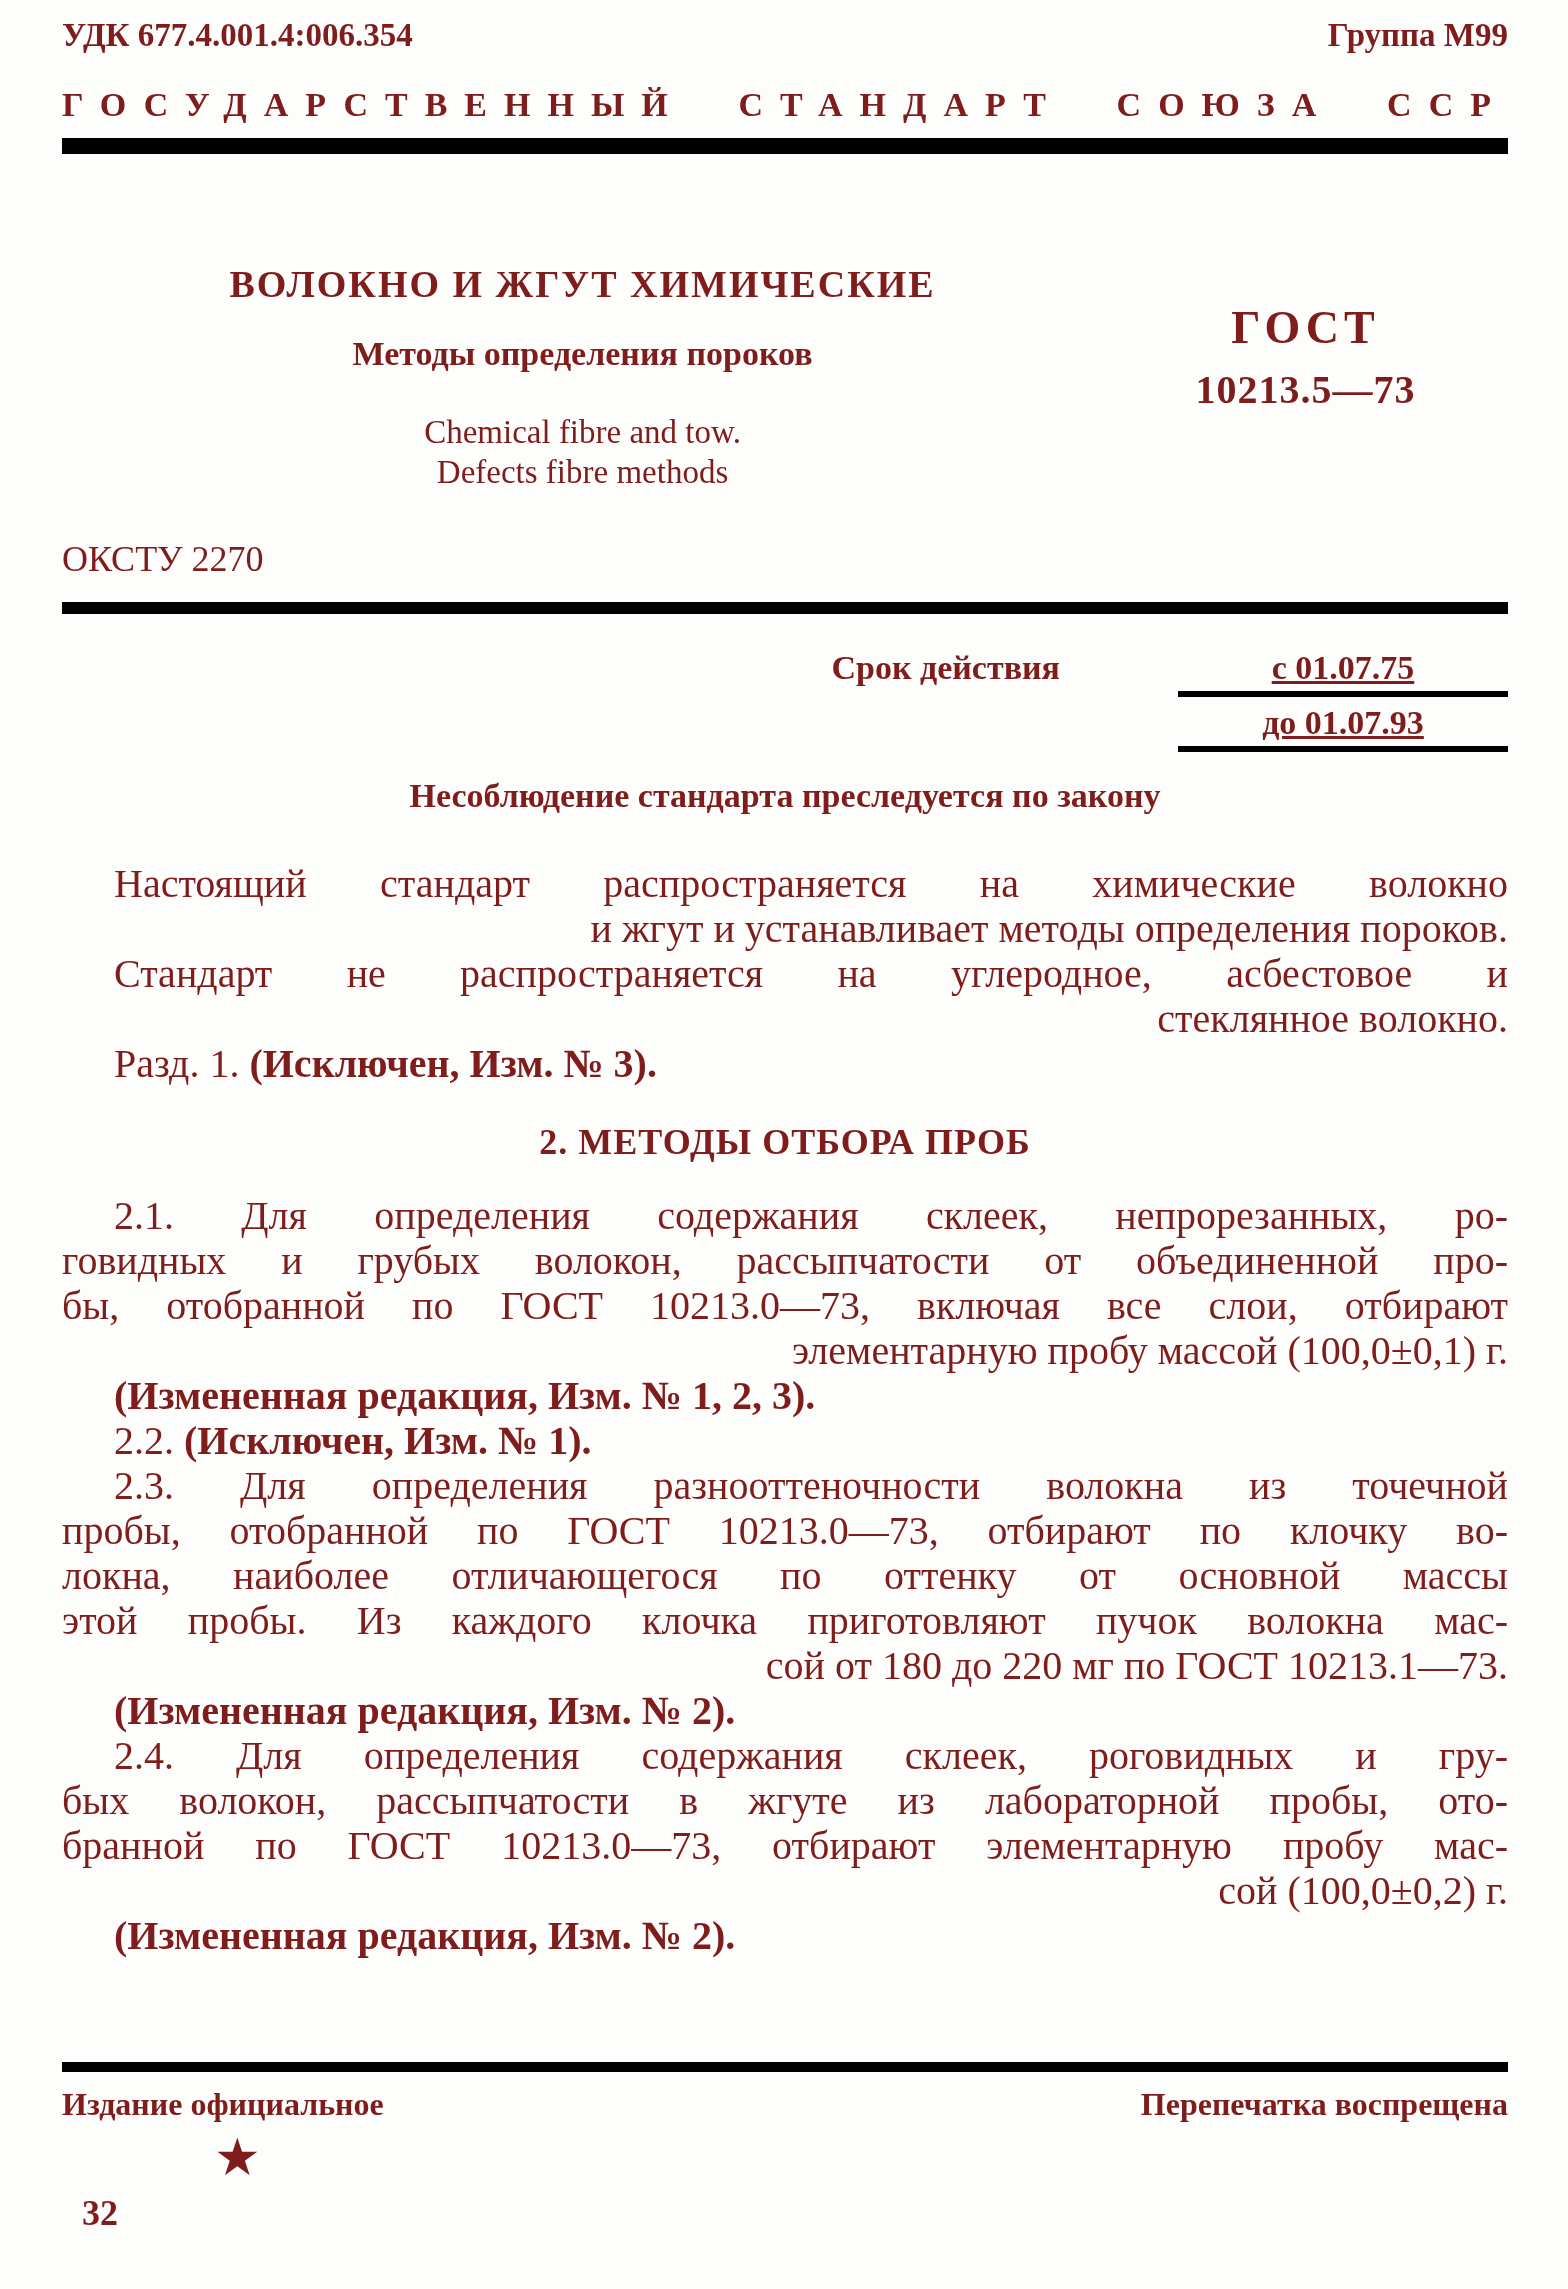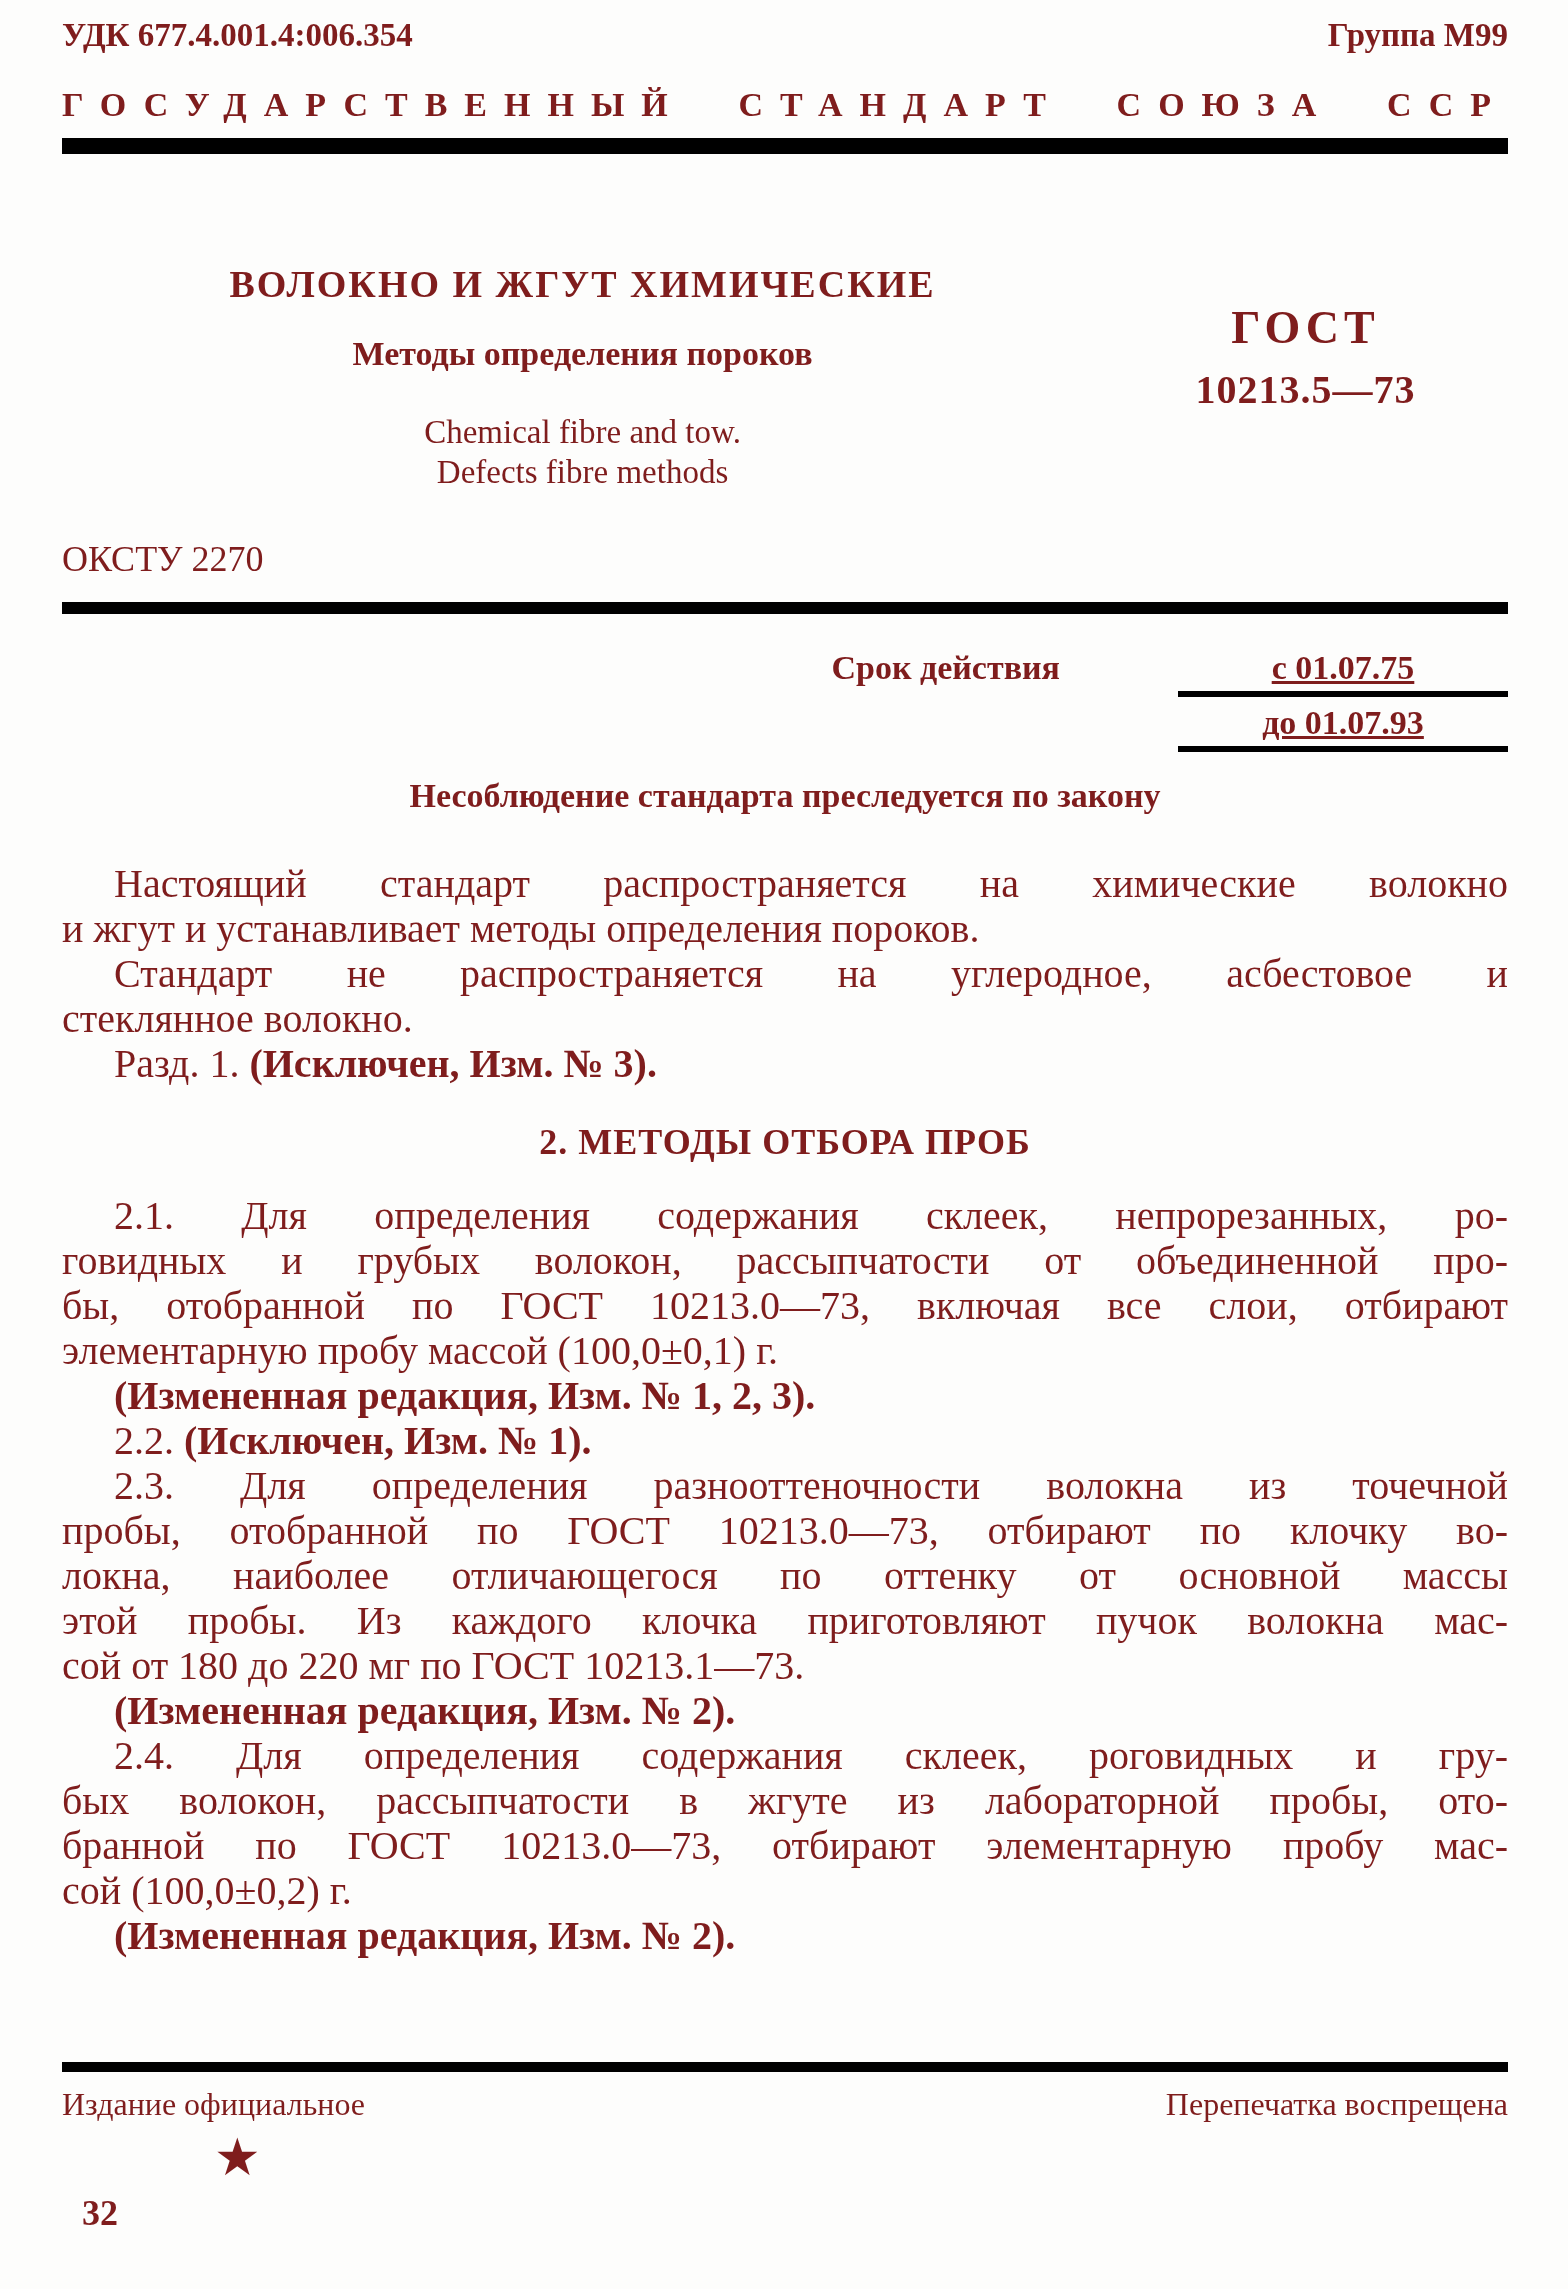--- a/index.html
+++ b/index.html
@@ -76,42 +76,42 @@
   }
 
   .bodytext { margin-top: 46px; font-size: 40px; line-height: 45px; }
   .para { margin: 0; }
   .just {
     text-align: justify;
     text-align-last: justify;
     white-space: pre-line;
     text-indent: 52px;
   }
-  .lastline { text-align: left; }
+  .lastline { text-align: right; }
   .lastline:empty { display: none; }
   .note { font-weight: bold; text-indent: 52px; }
   .mix { text-indent: 52px; }
   .mix .b { font-weight: bold; }
 
   .heading2 {
     text-align: center;
     font-weight: bold;
     font-size: 36px;
     letter-spacing: 1px;
     margin: 36px 0 30px 0;
     line-height: 41px;
   }
 
   .footer { position: absolute; left: 62px; right: 60px; top: 2062px; }
   .footer-bar { height: 10px; background: #000; }
   .footer-row {
     display: flex;
     justify-content: space-between;
     margin-top: 14px;
-    font-weight: normal;
+    font-weight: bold;
     font-size: 32px;
     line-height: 37px;
   }
   .footer-star {
     margin-left: 152px;
     margin-top: 8px;
     font-size: 52px;
     line-height: 52px;
     font-family: "DejaVu Sans", sans-serif;
   }

